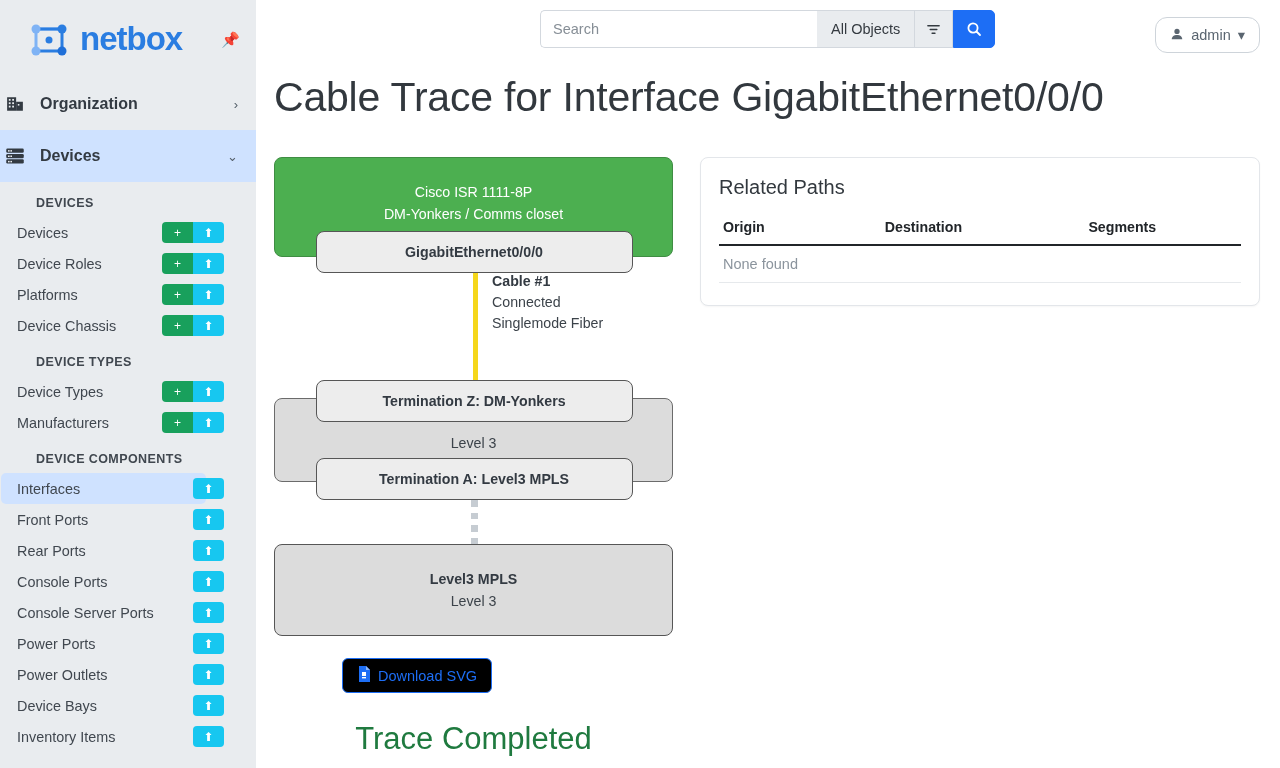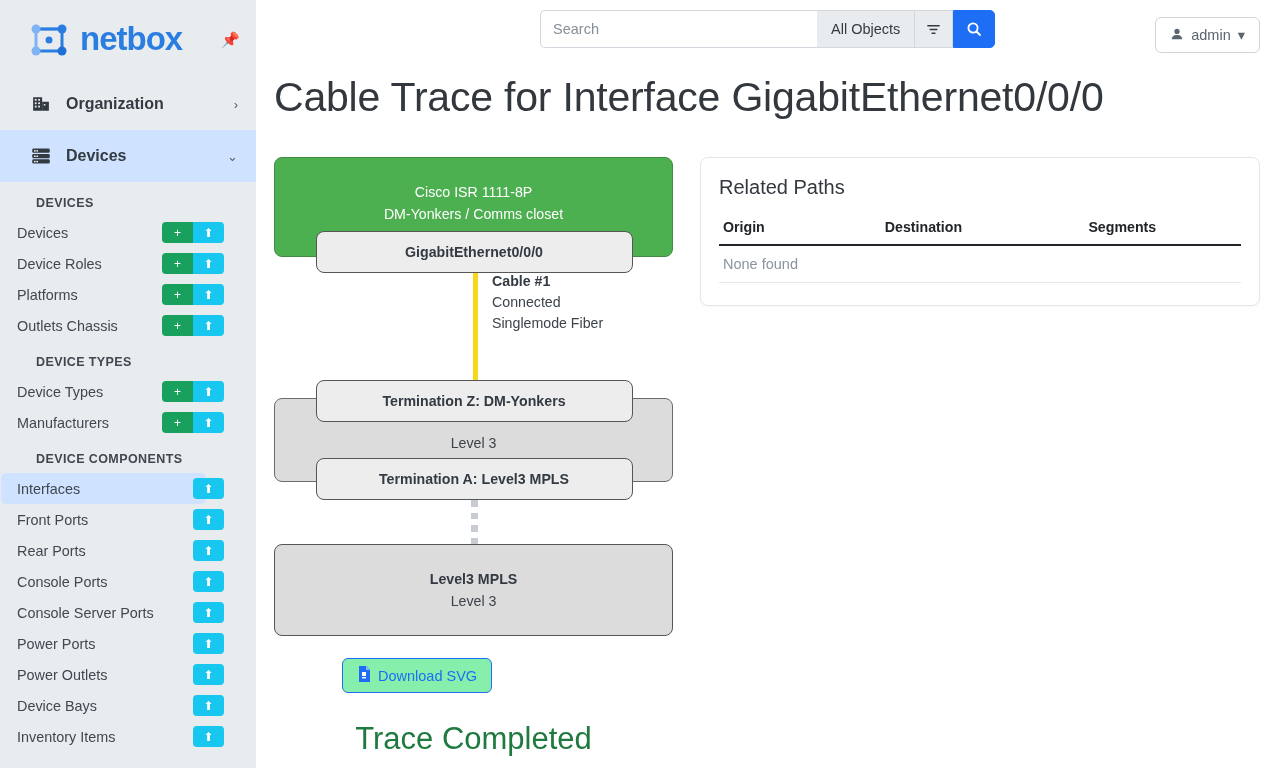--- a/index.html
+++ b/index.html
@@ -16,21 +16,21 @@
     background: #e9ecef; overflow: hidden; position: relative;
   }
   .brand {
     height: 78px; display: flex; align-items: center;
     padding: 0 16px 0 22px; gap: 10px;
   }
   .brand-logo { display:flex; align-items:center; }
   .brand-pin { margin-left: auto; color: #fd7e14; font-size: 15px; line-height:1;}
   .nav-group {
     height: 52px; display: flex; align-items: center;
-    padding: 0 18px 0 30px; gap: 14px; cursor: pointer;
+    padding: 0 18px 0 4px; gap: 14px; cursor: pointer;
   }
   .nav-group.active { background: #cfe2ff; }
   .nav-group-label { font-size: 16px; font-weight: 700; color: #333a42; }
   .nav-chevron { margin-left: auto; color: #55606b; font-size: 13px; }
   .nav-icon { width: 22px; height: 22px; display:flex; align-items:center; justify-content:center; color:#333a42; }
   .sec-title {
     font-size: 12.5px; font-weight: 700; color: #40474f;
     letter-spacing: .4px; padding: 14px 0 7px 36px;
   }
   .nav-item {
@@ -74,21 +74,21 @@
     height:38px; width:38px; display:flex; align-items:center; justify-content:center;
     background:#e9ecef; border:1px solid #d3d8de; border-left:none; cursor:pointer; color:#343a40;
   }
   .search-go {
     height:38px; width:42px; display:flex; align-items:center; justify-content:center;
     background:#1d6ef5; border:1px solid #1d6ef5; border-radius: 0 5px 5px 0;
     color:#fff; cursor:pointer;
   }
   .user-btn {
     margin-left:auto; height:36px; display:flex; align-items:center; gap:7px;
-    padding: 0 14px; border:1px solid #ced4da; border-radius:6px;
+    padding: 0 14px; border:1px solid #ced4da; border-radius:12px;
     font-size:14.5px; color:#5a6570; background:#fff; cursor:pointer;
   }
 
   .page-title {
     font-size: 41px; font-weight: 400; color: #32383e;
     padding: 4px 0 0 18px; letter-spacing: -.2px;
   }
 
   .content { display:flex; padding: 36px 20px 0 18px; gap: 26px; }
   .trace-col { width: 400px; }
@@ -129,21 +129,21 @@
   .term-over-top { margin: 0 auto -24px; }
   .term-over-bot { margin: -24px auto 0; }
 
   .dots { height: 44px; display:flex; flex-direction:column; align-items:center;
           justify-content:center; gap:6px; }
   .dot { width:7px; height:7px; background:#c6ccd2; }
 
   .dl-btn {
     display:inline-flex; align-items:center; gap:7px; margin: 22px 0 0 68px;
     padding: 7px 14px; border:1px solid #1d6ef5; border-radius:6px;
-    color:#1d6ef5; background:#86efac; font-size:14.5px; cursor:pointer;
+    color:#1d6ef5; background:#000000; font-size:14.5px; cursor:pointer;
   }
   .trace-done {
     text-align:center; width:399px; color:#1f7a3f;
     font-size: 31px; font-weight: 400; margin-top: 28px;
   }
 
   
   .card {
     border:1px solid #e3e6ea; border-radius:8px; background:#fff;
     padding: 18px 18px 22px;
@@ -239,21 +239,21 @@
       </span>
     </div>
     <div class="nav-item">
       <span class="nav-item-label">Platforms</span>
       <span class="btn-grp">
         <span class="mini-btn mini-add">+</span>
         <span class="mini-btn mini-imp">⬆</span>
       </span>
     </div>
     <div class="nav-item">
-      <span class="nav-item-label">Outlets Chassis</span>
+      <span class="nav-item-label">Device Chassis</span>
       <span class="btn-grp">
         <span class="mini-btn mini-add">+</span>
         <span class="mini-btn mini-imp">⬆</span>
       </span>
     </div>
 
     <div class="sec-title">DEVICE TYPES</div>
     <div class="nav-item">
       <span class="nav-item-label">Device Types</span>
       <span class="btn-grp">

